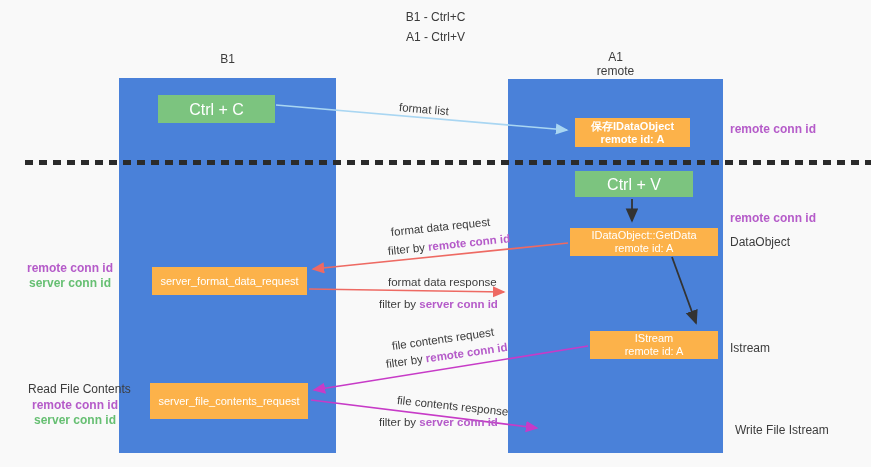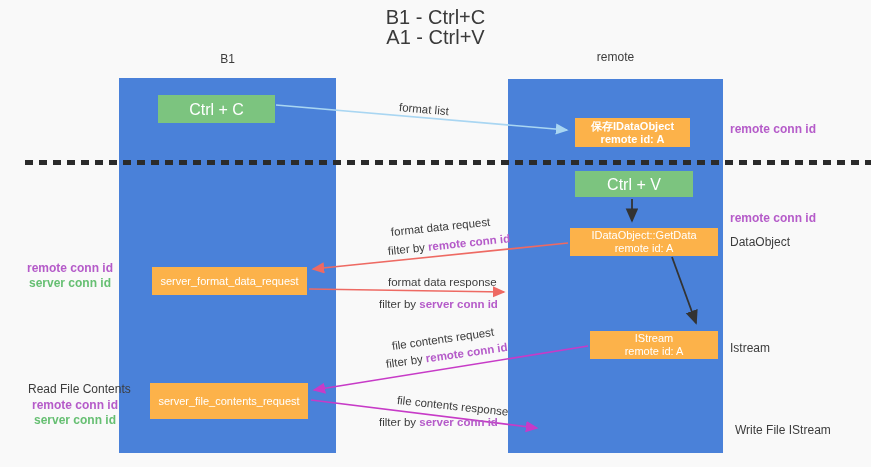--- a/index.html
+++ b/index.html
@@ -17,21 +17,21 @@
   }
   html,body{margin:0;padding:0;}
   body{background:#e8e8e8;font-family:"Liberation Sans",sans-serif;}
   #stage{
     position:relative;width:871px;height:467px;background:var(--bg);
     overflow:hidden;color:var(--txt);
   }
   .abs{position:absolute;}
   .lane{background:var(--blue);z-index:1;}
   .lane-header{text-align:center;font-size:12px;line-height:14px;color:var(--txt);z-index:2;}
-  .title{left:0;top:7px;width:871px;text-align:center;font-size:20px;line-height:20px;color:#3a3a3a;z-index:2;}
+  .title{left:0;top:7px;width:871px;text-align:center;font-size:12px;line-height:20px;color:#3a3a3a;z-index:2;}
   .dashes{
     left:25px;top:160px;width:846px;height:5px;z-index:3;
     background:repeating-linear-gradient(90deg,#2b2b2b 0 8px,transparent 8px 14px);
   }
   .node{
     display:flex;flex-direction:column;align-items:center;justify-content:center;
     color:#fff;font-size:11px;line-height:13px;text-align:center;z-index:4;white-space:nowrap;
   }
   .node.orange{background:var(--orange);}
   .node.green{background:var(--green);font-size:16px;}
@@ -48,20 +48,21 @@
 
   <div class="abs title">
     <div>B1 - Ctrl+C</div>
     <div>A1 - Ctrl+V</div>
   </div>
 
   <div class="abs lane-header" style="left:119px;top:52px;width:217px;">
     <div>B1</div>
   </div>
   <div class="abs lane-header" style="left:508px;top:50px;width:215px;">
+    <div>A1</div>
     <div>remote</div>
   </div>
 
   <div class="abs lane" style="left:119px;top:78px;width:217px;height:375px;"></div>
   <div class="abs lane" style="left:508px;top:79px;width:215px;height:374px;"></div>
 
   <div class="abs dashes"></div>
 
   <div class="abs node green" style="left:158px;top:95px;width:117px;height:28px;">
     <span>Ctrl + C</span>
@@ -132,21 +133,21 @@
 
   <div class="abs lbl" style="left:397px;top:394px;transform:rotate(6deg);">file contents response</div>
   <div class="abs lbl" style="left:379px;top:416px;">
     <span>filter by </span><span class="b-purple">server conn id</span>
   </div>
 
   <div class="abs side b-purple" style="left:730px;top:122px;">remote conn id</div>
   <div class="abs side b-purple" style="left:730px;top:211px;">remote conn id</div>
   <div class="abs side" style="left:730px;top:235px;">DataObject</div>
   <div class="abs side" style="left:730px;top:341px;">Istream</div>
-  <div class="abs side" style="left:735px;top:423px;">Write File IStream</div>
+  <div class="abs side" style="left:735px;top:423px;">Write File Istream</div>
 
   <div class="abs side b-purple" style="left:27px;top:261px;">remote conn id</div>
   <div class="abs side b-green" style="left:29px;top:276px;">server conn id</div>
   <div class="abs side" style="left:28px;top:382px;">Read File Contents</div>
   <div class="abs side b-purple" style="left:32px;top:398px;">remote conn id</div>
   <div class="abs side b-green" style="left:34px;top:413px;">server conn id</div>
 
 </div>
 
 </body></html>

